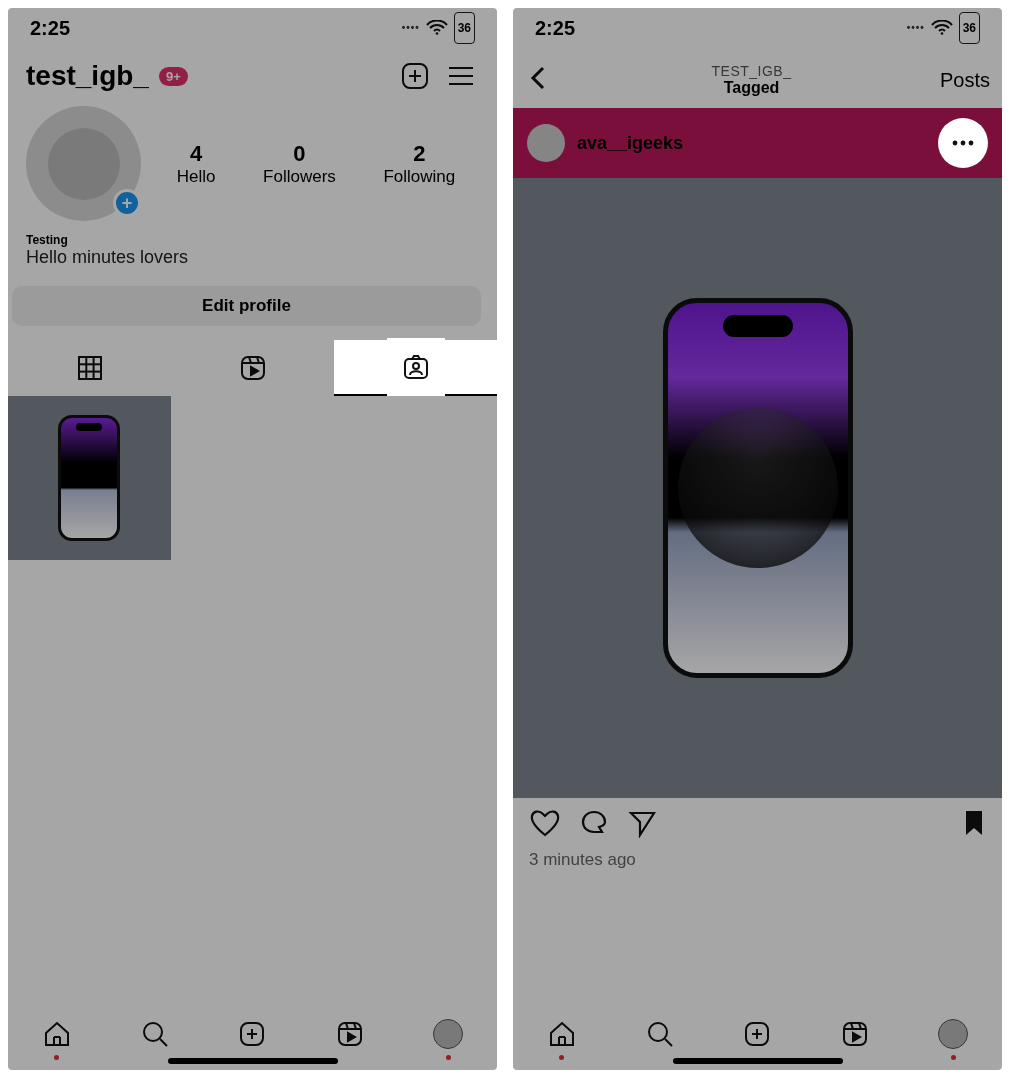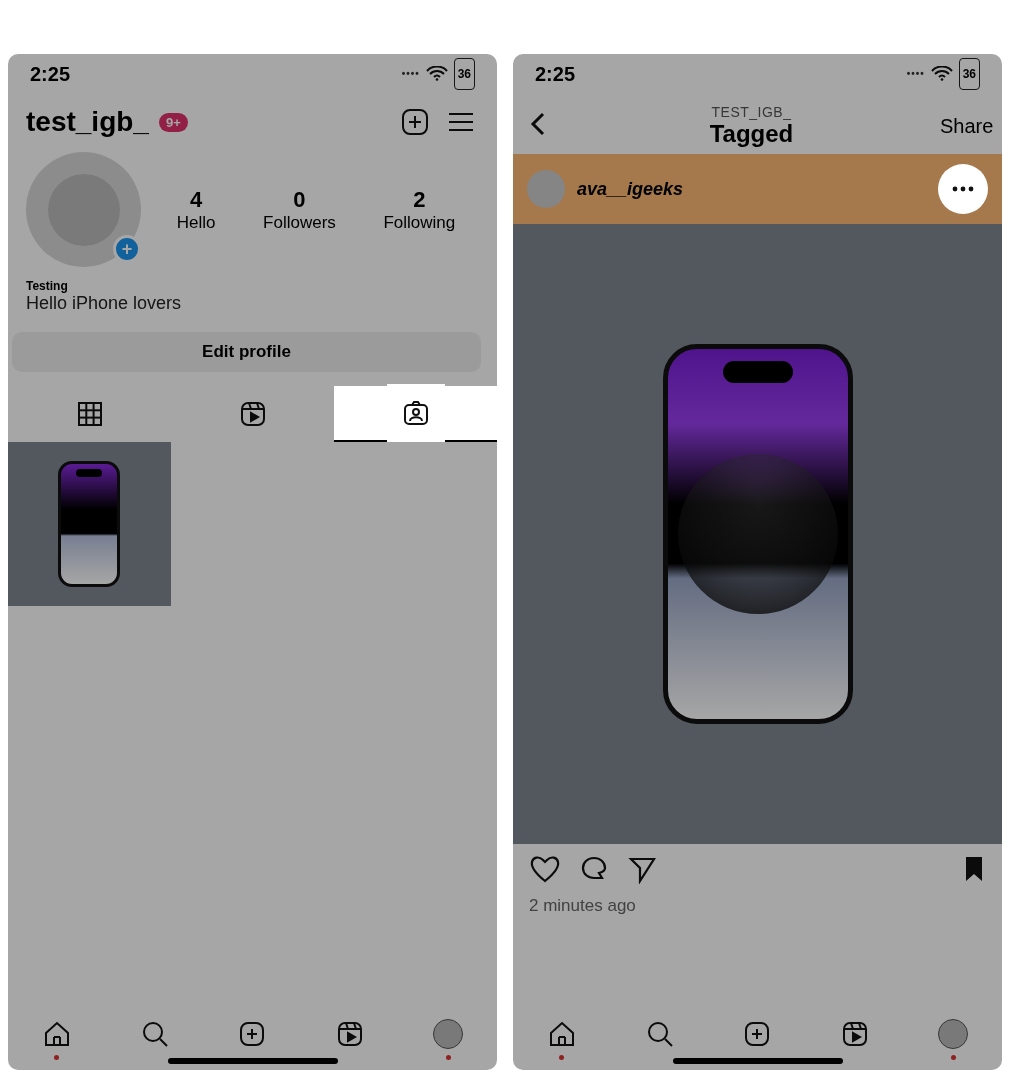--- a/index.html
+++ b/index.html
@@ -8,26 +8,25 @@
     font-family: -apple-system, BlinkMacSystemFont, "Segoe UI", sans-serif;
     width: 1010px;
     height: 1078px;
     display: flex;
     gap: 16px;
     padding: 8px;
   }
   .screen {
     position: relative;
     flex: 1;
-    border-radius: 10px;
+    border-radius: 4px;
     overflow: hidden;
     display: flex;
     flex-direction: column;
     background: #fff;
-    margin-top: 46px;
   }
   .dim-overlay {
     position: absolute;
     inset: 0;
     background: rgba(0,0,0,0.35);
     pointer-events: none;
     z-index: 50;
   }
   .highlight {
     background: #fff !important;
@@ -148,27 +147,26 @@
     width:170px; height:6px; background:#000; border-radius:4px; z-index:40;
   }
 
   
   .r-header {
     display:flex; align-items:center; height:56px; padding:0 14px; margin-top:4px;
   }
   .r-back { width:36px; }
   .r-title-col { flex:1; text-align:center; }
   .r-sub { font-size:14px; color:#555; letter-spacing:0.5px; }
-  .r-title { font-size:24px; font-weight:800; }
+  .r-title { font-size:16px; font-weight:800; }
   .r-edit { font-size:20px; width:48px; text-align:right; }
 
   .post-user-row {
     display:flex; align-items:center; gap:12px; padding:10px 14px;
-    background:#fdba74;
-    font-style:italic;
+    background:#be185d;
   }
   .small-avatar { width:38px; height:38px; border-radius:50%; background:#ccc; }
   .post-username { font-size:18px; font-weight:700; }
   .row-spacer { flex:1; }
 
   .post-image-area {
     background:#808793; height:620px;
     display:flex; align-items:center; justify-content:center;
   }
   .phone-big {
@@ -249,21 +247,21 @@
       </div>
       <div>
         <div class="stat-num">2</div>
         <div class="stat-lbl">Following</div>
       </div>
     </div>
   </div>
 
   <div class="bio">
     <div class="bio-name">Testing</div>
-    <div class="bio-text">Hello iPhone lovers</div>
+    <div class="bio-text">Hello minutes lovers</div>
   </div>
 
   <div class="btn-row">
     <div class="pill-btn">Edit profile</div>
   </div>
 
   <div class="tabs-row">
     <div class="tab">
       <svg width="28" height="28" viewBox="0 0 28 28">
         <rect x="3" y="3" width="22" height="22"></rect>
@@ -358,21 +356,21 @@
   <div class="r-header">
     <div class="r-back">
       <svg width="22" height="28" viewBox="0 0 22 28">
         <path d="M16 4 L6 14 L16 24" stroke-width="3"></path>
       </svg>
     </div>
     <div class="r-title-col">
       <div class="r-sub">TEST_IGB_</div>
       <div class="r-title">Tagged</div>
     </div>
-    <div class="r-edit">Share</div>
+    <div class="r-edit">Posts</div>
   </div>
 
   <div class="post-user-row">
     <div class="small-avatar"></div>
     <div class="post-username">ava__igeeks</div>
     <div class="row-spacer"></div>
     <div class="highlight-circle">
       <svg width="24" height="8" viewBox="0 0 24 8">
         <circle cx="4" cy="4" r="2.4" fill="#111" stroke="none"></circle>
         <circle cx="12" cy="4" r="2.4" fill="#111" stroke="none"></circle>
@@ -402,21 +400,21 @@
       </svg>
     </span>
     <span class="spacer"></span>
     <span>
       <svg width="24" height="30" viewBox="0 0 24 30">
         <path d="M4 3 L20 3 L20 27 L12 20 L4 27 Z" fill="#111" stroke="none"></path>
       </svg>
     </span>
   </div>
 
-  <div class="timestamp">2 minutes ago</div>
+  <div class="timestamp">3 minutes ago</div>
 
   <div style="flex:1"></div>
 
   <div class="bottom-nav">
     <div class="nav-btn">
       <svg width="30" height="30" viewBox="0 0 30 30">
         <path d="M4 14 L15 4 L26 14 L26 26 L4 26 Z"></path>
           <line x1="12" y1="26" x2="12" y2="18"></line>
           <line x1="18" y1="26" x2="18" y2="18"></line>
           <line x1="12" y1="18" x2="18" y2="18"></line>

